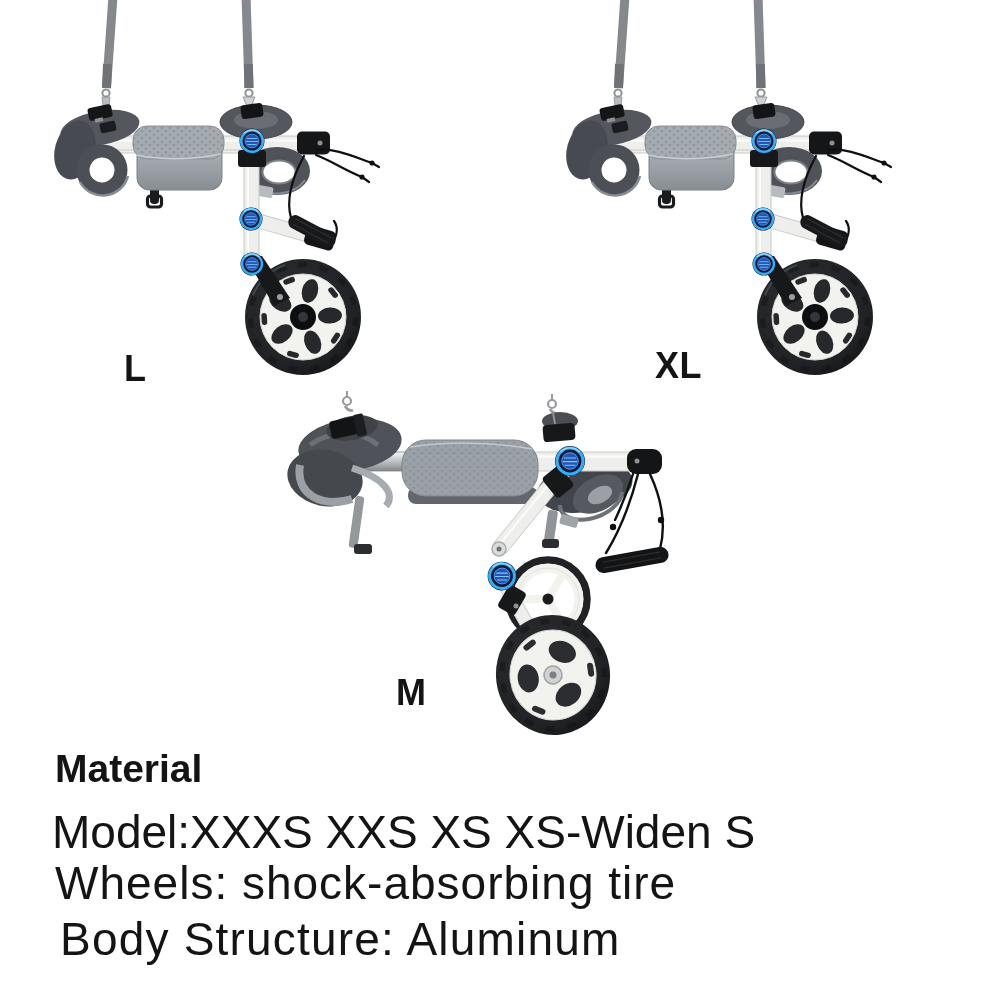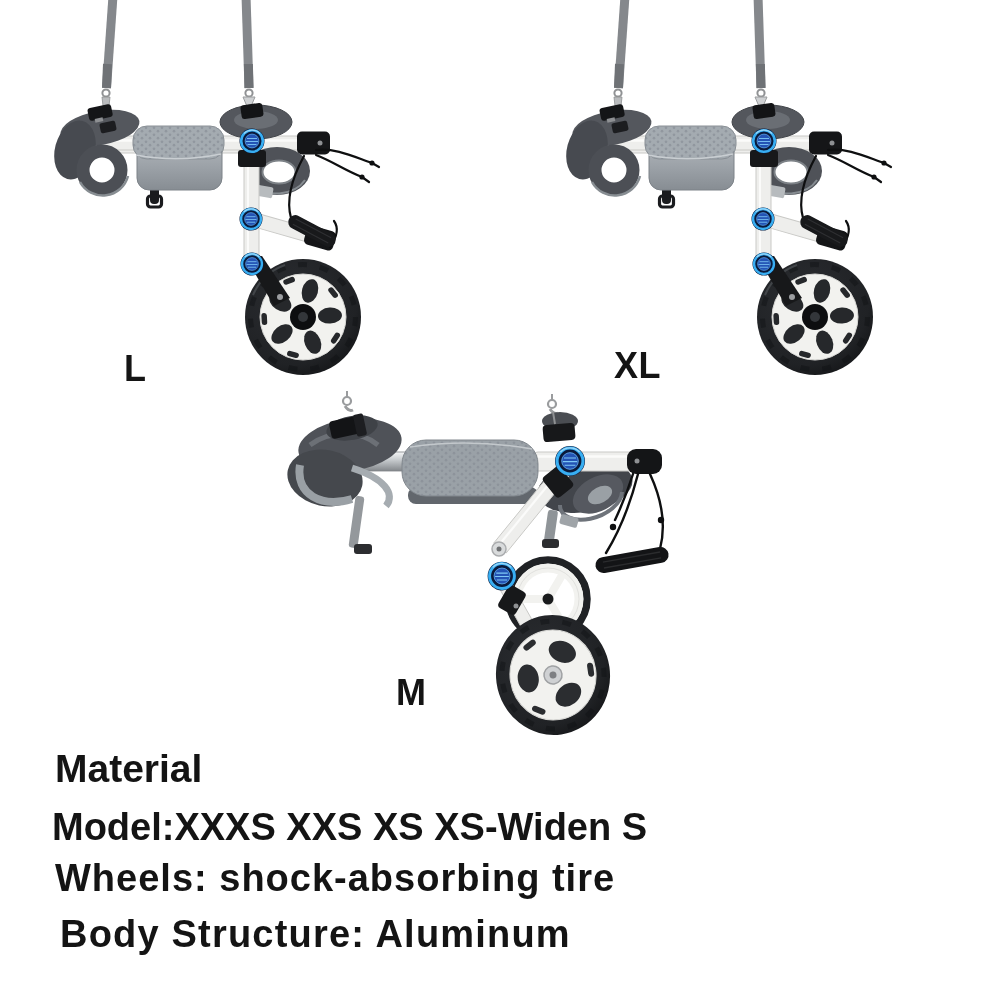--- a/index.html
+++ b/index.html
@@ -11,28 +11,28 @@
     background:var(--bg); overflow:hidden;
     font-family:"Liberation Sans", sans-serif;
   }
   svg{position:absolute;left:0;top:0;}
   .size-label{
     position:absolute; color:var(--text_black);
     font-weight:700; font-size:36px; line-height:1;
     letter-spacing:0.5px;
   }
   .label-l{left:124px; top:351px;}
-  .label-xl{left:614px; top:348px;}
+  .label-xl{left:655px; top:348px;}
   .label-m{left:396px; top:675px;}
   .specs{position:absolute; left:0; top:0; width:1000px; color:var(--text_black);}
   .specs-title{
     position:absolute; left:55px; top:747px;
     font-size:39px; font-weight:700; line-height:1.15;
   }
-  .spec-line{position:absolute; font-size:38px; font-weight:700; line-height:1.15;}
+  .spec-line{position:absolute; font-size:46px; font-weight:400; line-height:1.15;}
   .line-model{left:52px; top:806px; letter-spacing:0px;}
   .line-wheels{left:55px; top:857px; letter-spacing:1px;}
   .line-body{left:60px; top:913px; letter-spacing:1.2px;text-align:center;}
 </style>
 </head>
 <body>
 
 <div class="canvas">
 
 <svg width="1000" height="1000" viewBox="0 0 1000 1000" xmlns="http://www.w3.org/2000/svg">

